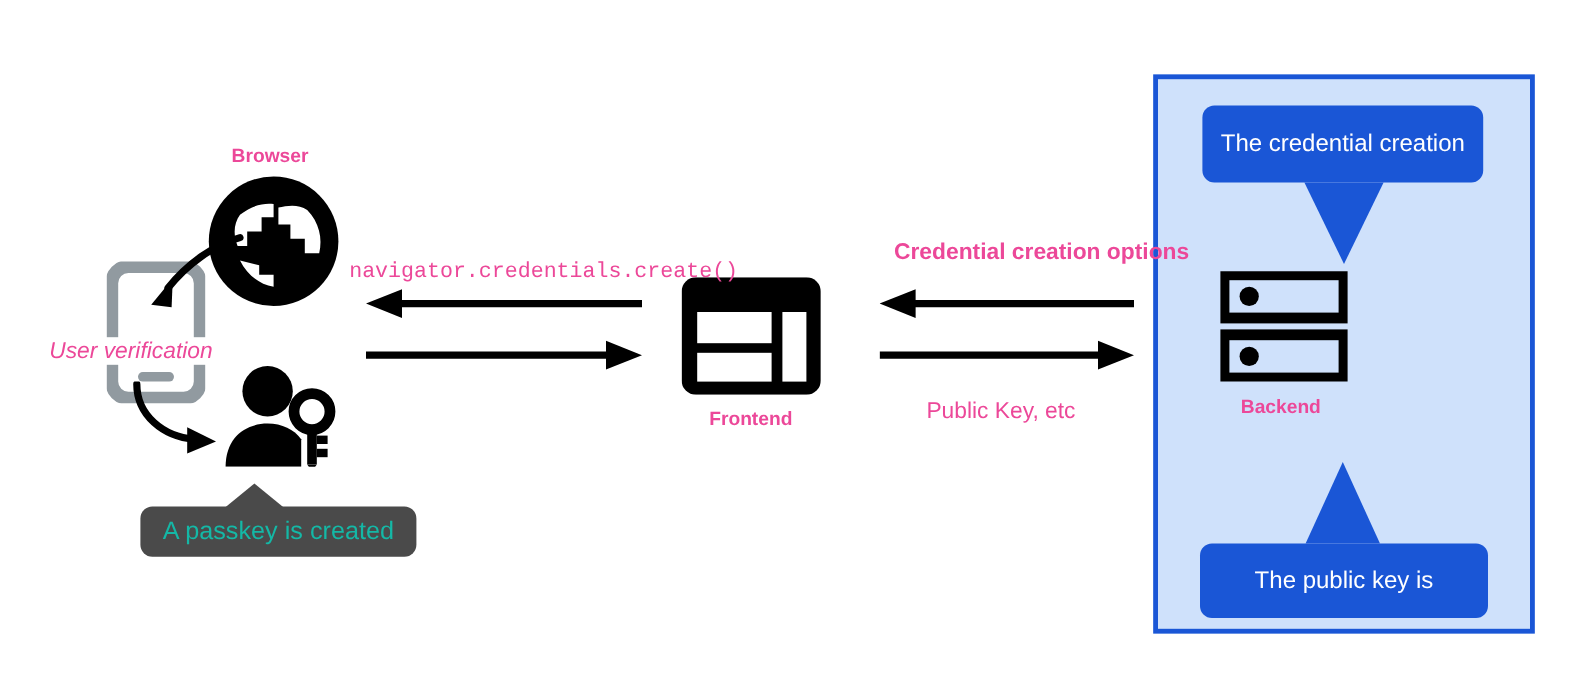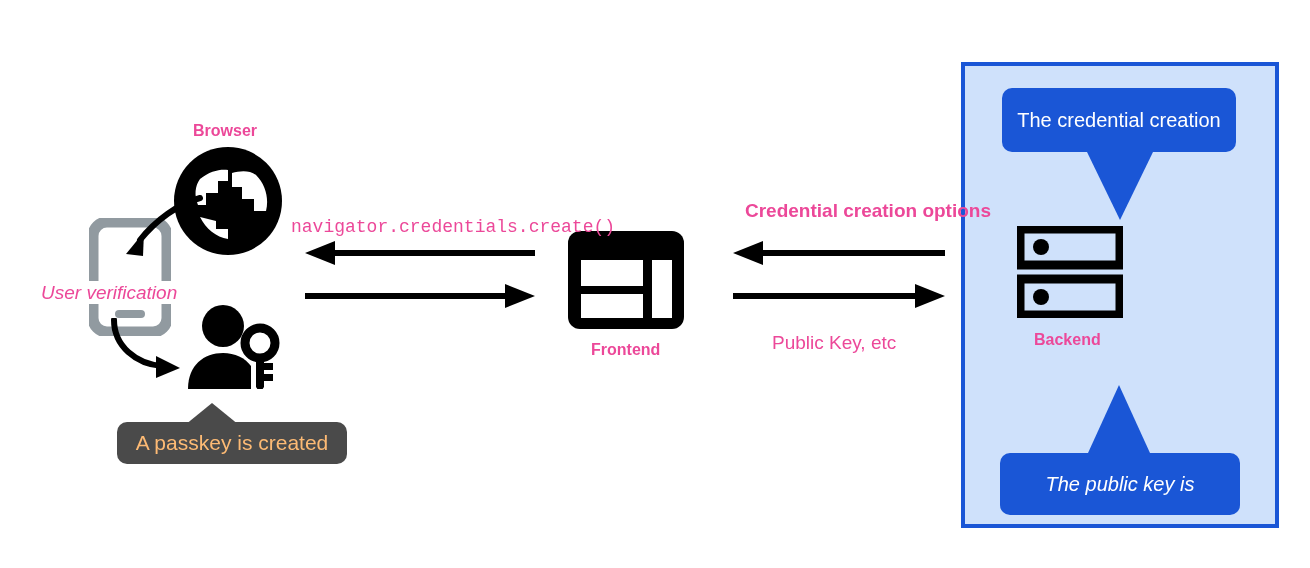--- a/index.html
+++ b/index.html
@@ -58,21 +58,21 @@
     text-align: center;
     display: flex;
     align-items: center;
     justify-content: center;
     padding: 10px 0;
     box-sizing: border-box;
   }
   .callout-dark {
     background: #4a4a4a;
     border-radius: 10px;
-    color: #fdba74;
+    color: #14b8a6;
     font-size: 21px;
     line-height: 26px;
     text-align: center;
     display: flex;
     align-items: center;
     justify-content: center;
     padding: 10px 18px;
     box-sizing: border-box;
   }
   .tail { width: 0; height: 0; }
@@ -110,21 +110,21 @@
     <svg viewBox="0 0 106 92" width="106" height="92" aria-hidden="true">
       <rect x="3" y="3" width="100" height="36" fill="none" stroke="#000000" stroke-width="9"></rect>
       <circle cx="24" cy="21" r="8" fill="#000000"></circle>
       <rect x="3" y="53" width="100" height="36" fill="none" stroke="#000000" stroke-width="9"></rect>
       <circle cx="24" cy="71" r="8" fill="#000000"></circle>
     </svg>
   </div>
   <div class="abs label label-bold" style="left:1034px; top:328px;">Backend</div>
 
   <div class="abs tail tail-up" style="left:1088px; top:385px;"></div>
-  <div class="abs callout-blue" style="left:1000px; top:453px; width:240px; height:62px;font-style:italic;">
+  <div class="abs callout-blue" style="left:1000px; top:453px; width:240px; height:62px;">
     <div>
       <div>The public key is</div>
     </div>
   </div>
 
   <div class="abs label label-bold" style="left:193px; top:119px;">Browser</div>
 
   <div class="abs" style="left:170px; top:143px; width:116px; height:116px;">
     <svg viewBox="0 0 116 116" width="116" height="116" aria-hidden="true">
       <circle cx="58" cy="58" r="54" fill="#000000"></circle>

